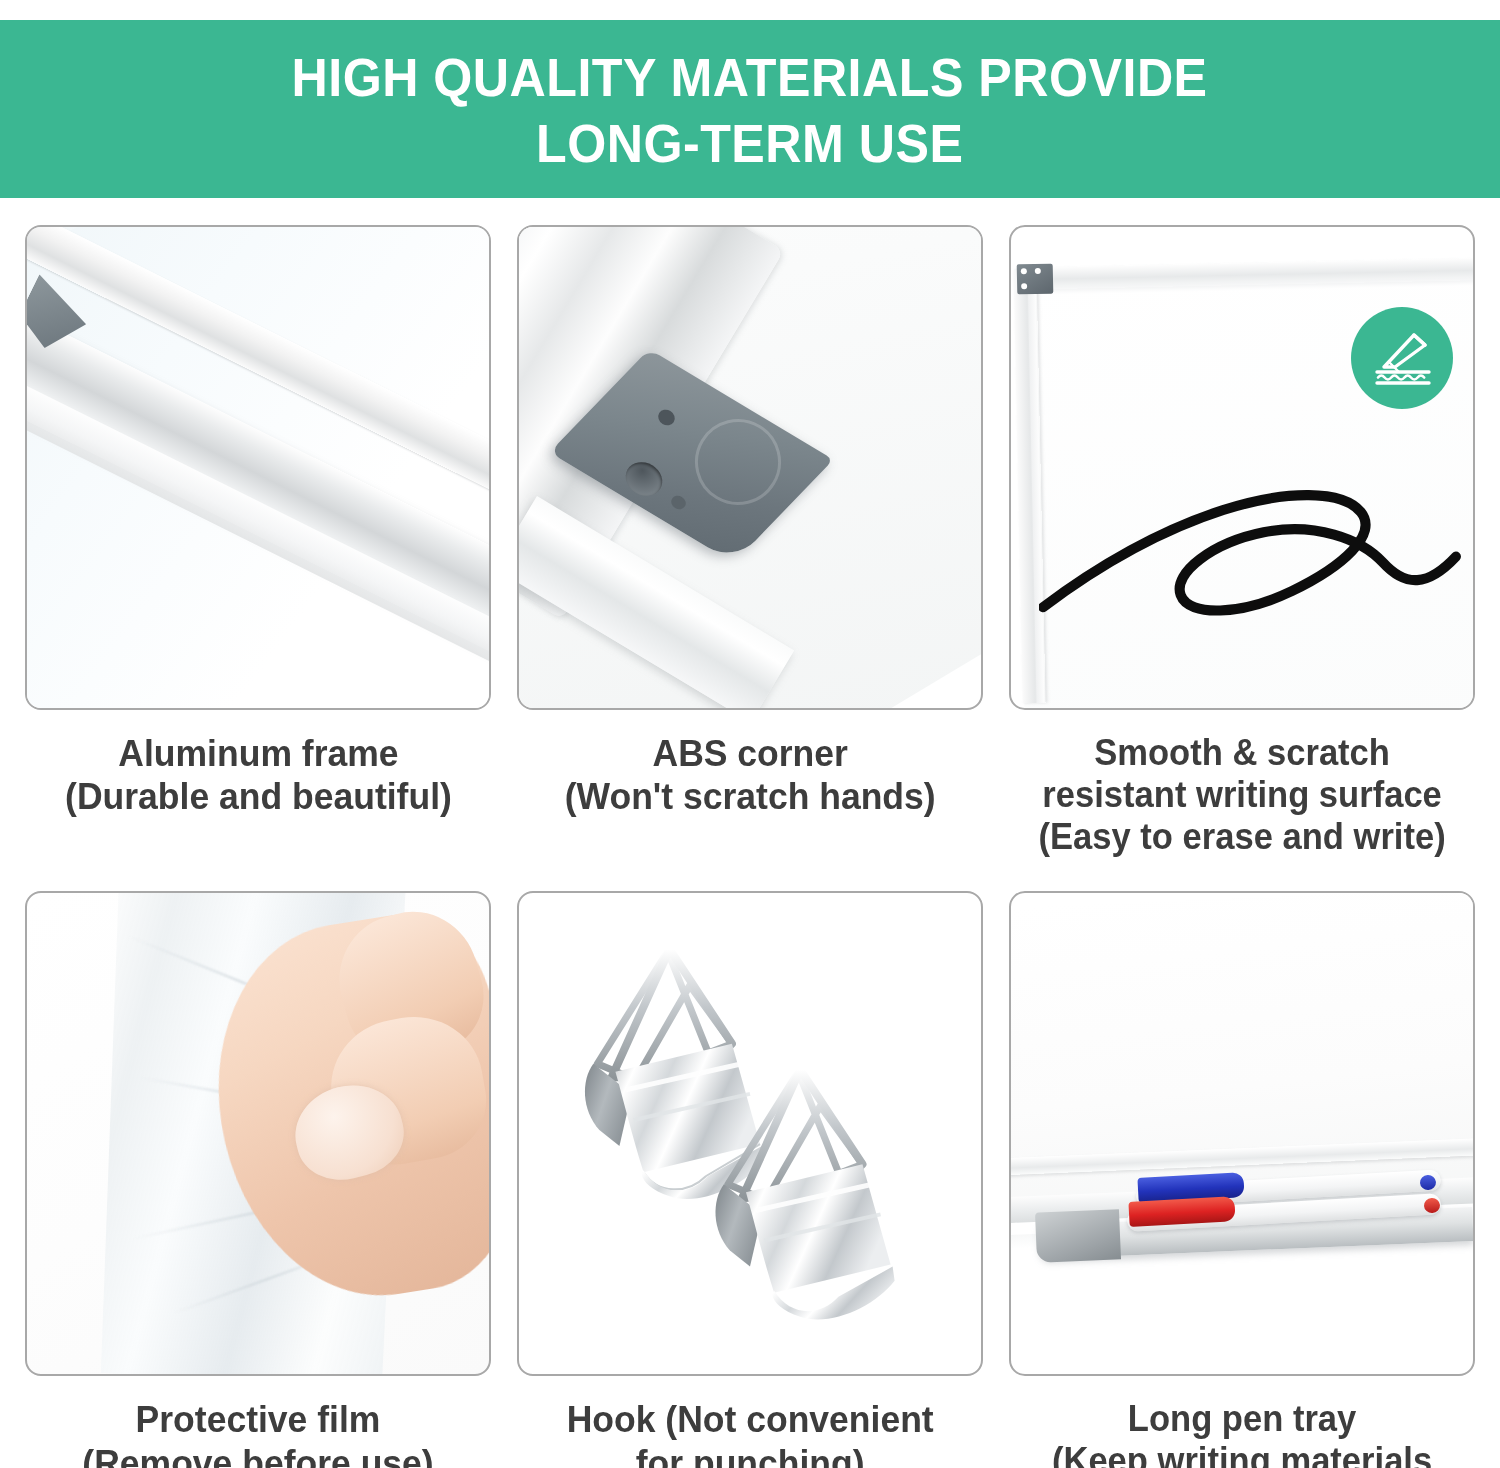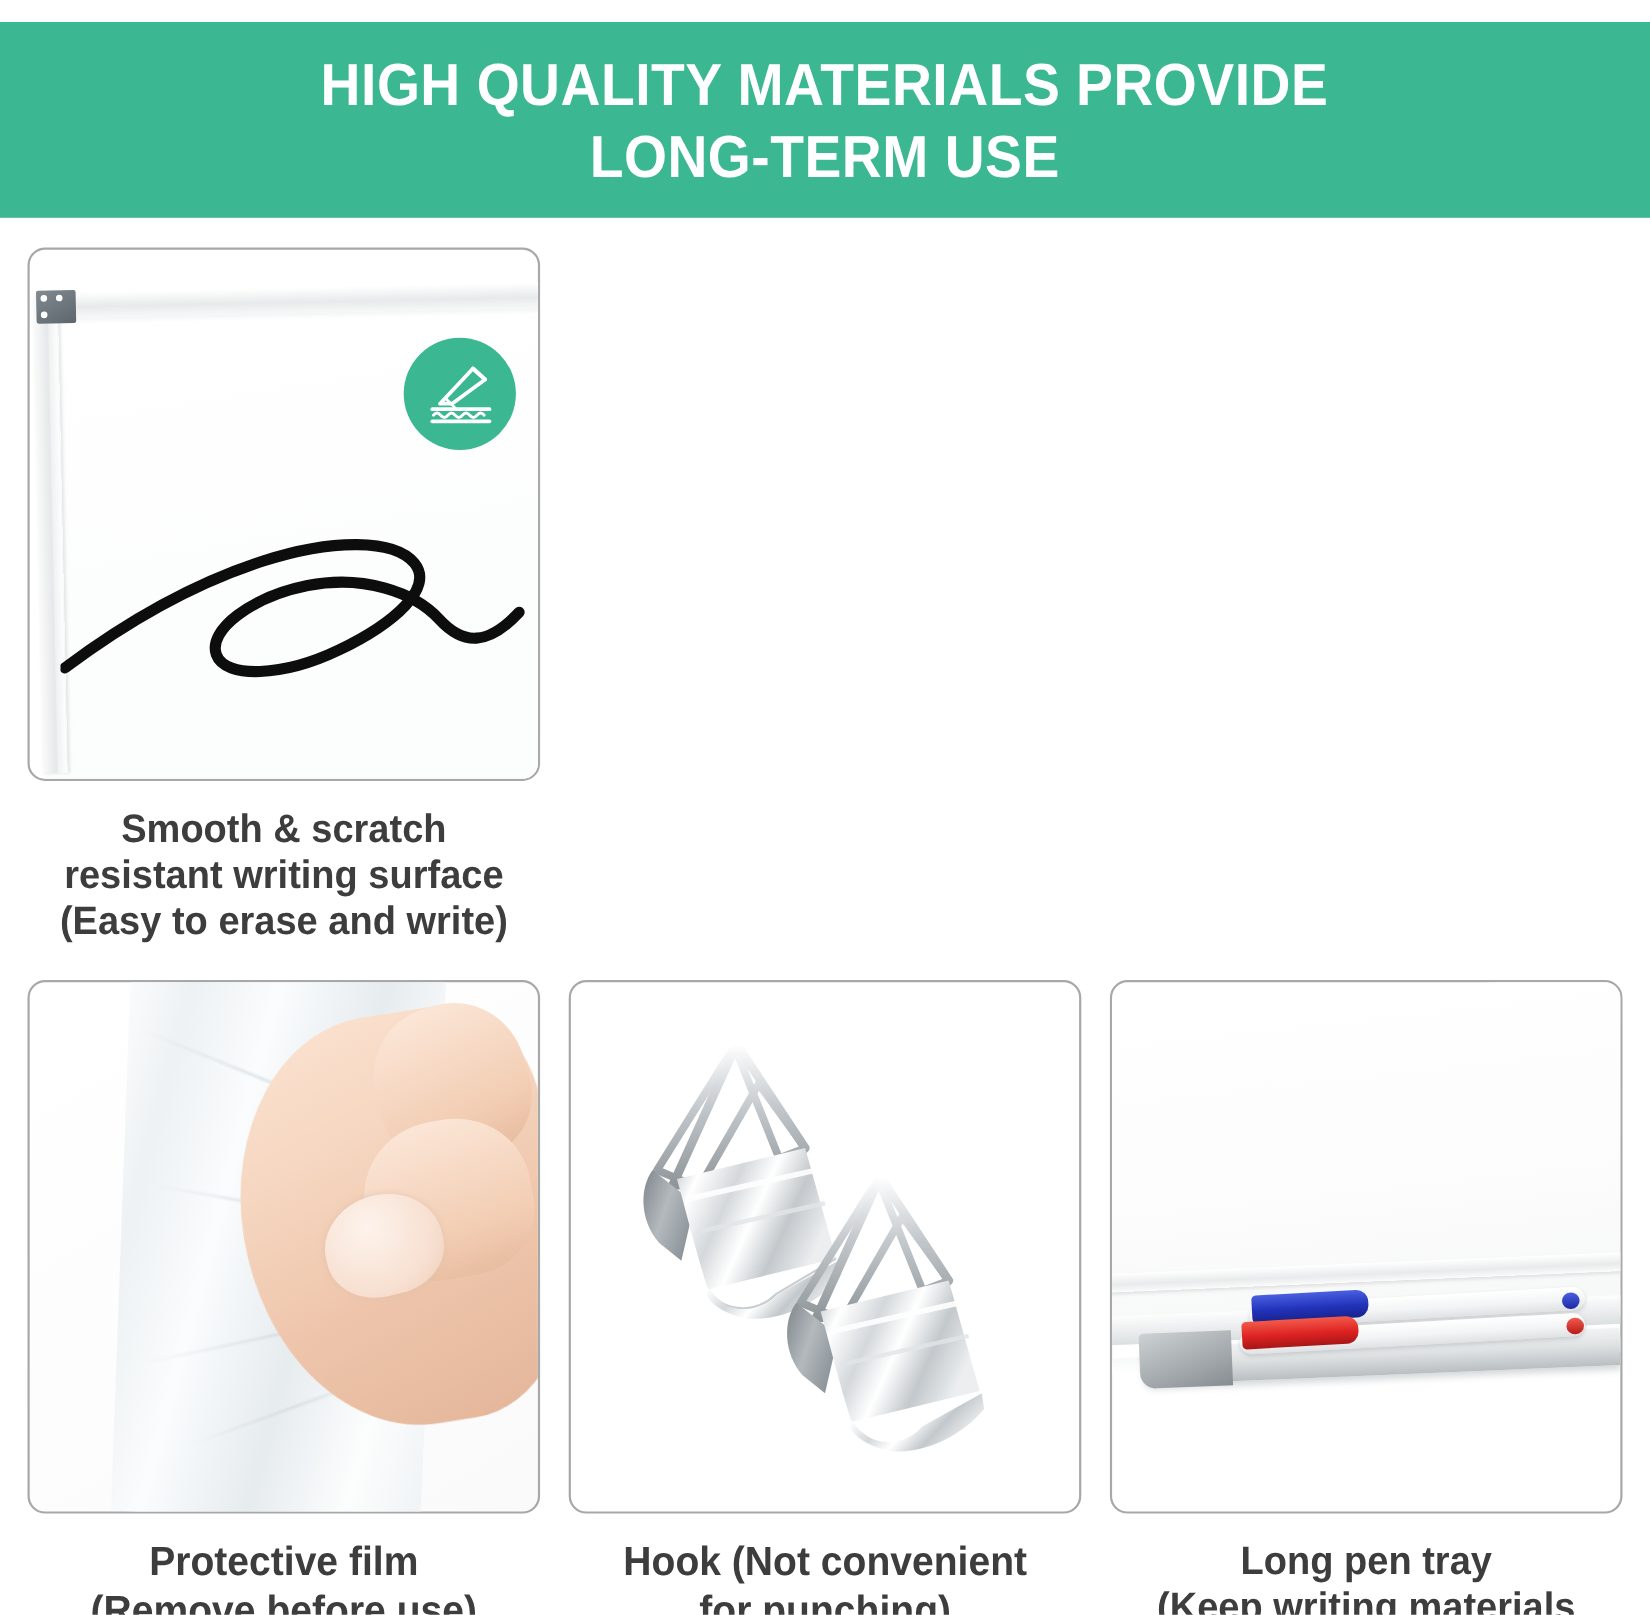--- a/index.html
+++ b/index.html
@@ -286,21 +286,50 @@
 </head>
 <body>
 
 <header class="banner">
   <div class="banner-line">HIGH QUALITY MATERIALS PROVIDE</div>
   <div class="banner-line">LONG-TERM USE</div>
 </header>
 
 <section class="grid">
 
-
+  <div class="cell">
+    <div class="card p1">
+      <div class="board"></div>
+      <div class="railA"></div>
+      <div class="railB"></div>
+      <div class="railC"></div>
+      <div class="corner"></div>
+    </div>
+    <div class="caption">
+      <span class="cap-line">Aluminum frame</span>
+      <span class="cap-line">(Durable and beautiful)</span>
+    </div>
+  </div>
+
+  <div class="cell">
+    <div class="card p2">
+      <div class="surf"></div>
+      <div class="barTop"></div>
+      <div class="barLeft"></div>
+      <div class="abs"></div>
+      <div class="absArc"></div>
+      <div class="hole1"></div>
+      <div class="hole2"></div>
+      <div class="hole3"></div>
+    </div>
+    <div class="caption">
+      <span class="cap-line">ABS corner</span>
+      <span class="cap-line">(Won't scratch hands)</span>
+    </div>
+  </div>
 
   <div class="cell">
     <div class="card p3">
       <div class="wb"></div>
       <div class="frameTop"></div>
       <div class="frameTop2"></div>
       <div class="frameLeft"></div>
       <div class="frameLeft2"></div>
       <div class="cornerPlate">
         <i class="a"></i>

